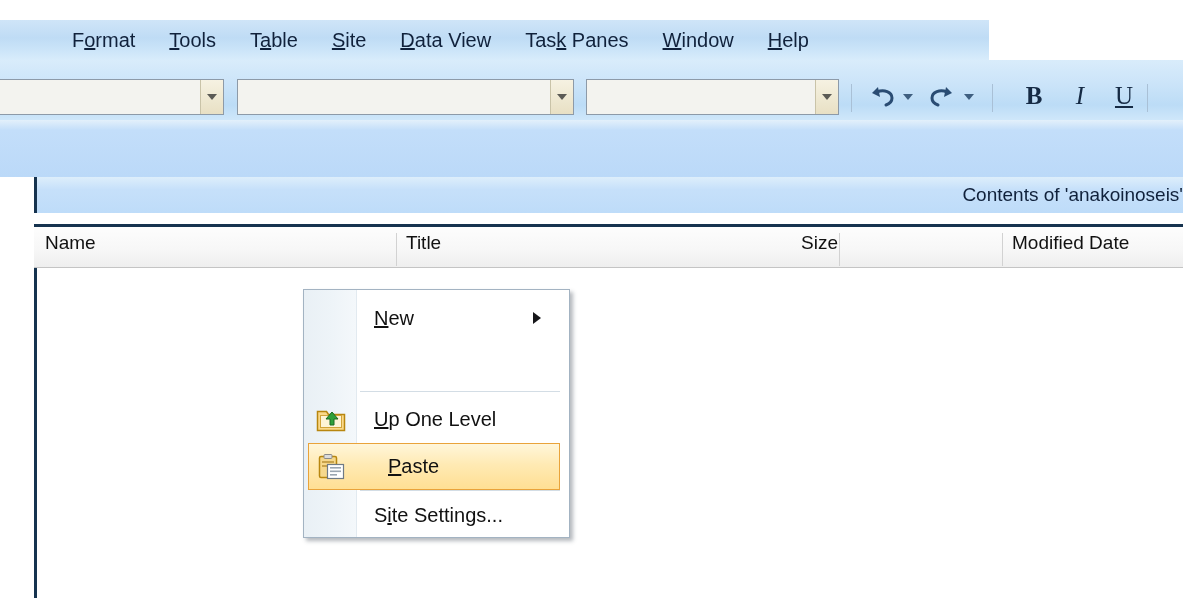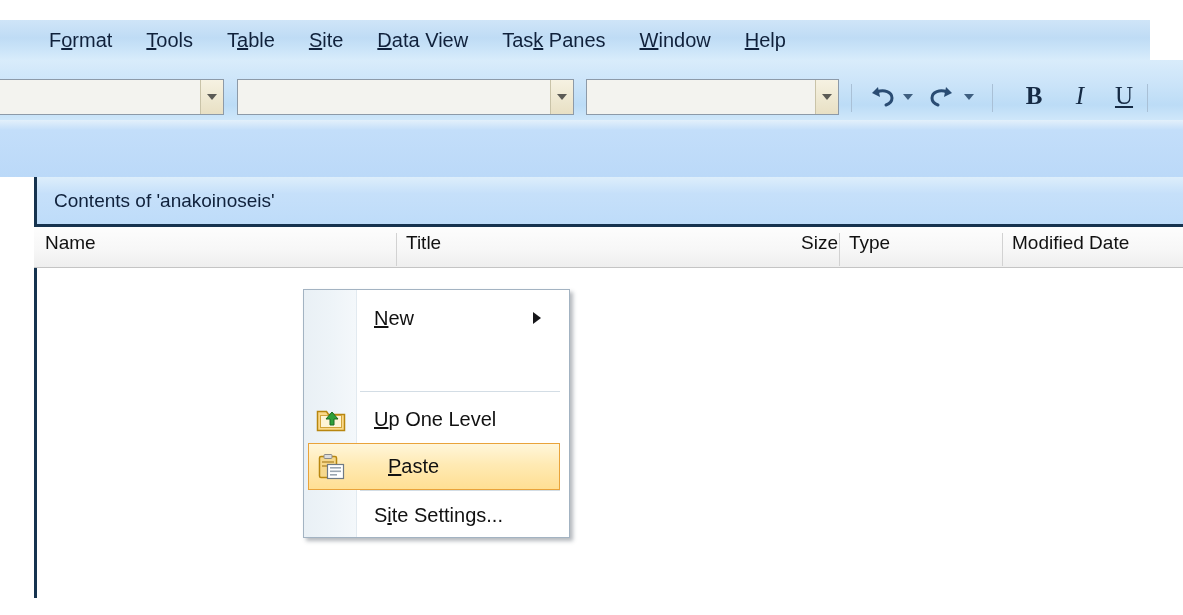--- a/index.html
+++ b/index.html
@@ -13,25 +13,25 @@
     position: relative;
     overflow: hidden;
     font-family: "Liberation Sans", sans-serif;
     -webkit-font-smoothing: antialiased;
   }
 
   
   #menubar {
     position: absolute;
     left: 0; top: 20px;
-    width: 1150px; height: 40px;
+    width: 989px; height: 40px;
     background: linear-gradient(to bottom, #cfe5f8 0%, #bfdcf5 45%, #c9e3f8 70%, #d8ecfb 100%);
     display: flex;
     align-items: center;
-    padding-left: 49px;
+    padding-left: 72px;
     box-sizing: border-box;
   }
   .menu-item {
     font-size: 20px;
     color: #10213b;
     margin-right: 34px;
     white-space: nowrap;
     cursor: default;
     letter-spacing: 0px;
   }
@@ -159,27 +159,28 @@
     font-size: 19px;
     font-weight: bold;
     color: #0f1f33;
     white-space: nowrap;
   }
 
   
   #contents-bar {
     position: absolute;
     left: 34px; top: 177px;
-    width: 1149px; height: 47px;
+    width: 1149px; height: 36px;
     background: linear-gradient(to bottom, #ddeefb 0%, #c6e0fa 35%, #bedcf9 100%);
     border-left: 3px solid #16334f;
     box-sizing: border-box;
     display: flex;
     align-items: center;
     padding-left: 17px;
+    justify-content: flex-end;
   }
   #contents-label {
     font-size: 19px;
     color: #10213b;
     white-space: nowrap;
   }
 
   
   #colheader {
     position: absolute;
@@ -354,21 +355,20 @@
 <div id="contents-bar">
   <span id="contents-label">Contents of 'anakoinoseis'</span>
 </div>
 
 <div id="colheader">
   <div class="colcell" style="left:11px; width:380px;">Name</div>
   <div class="colsep" style="left:362px;"></div>
   <div class="colcell" style="left:372px; width:430px;">Title</div>
   <div class="colsep" style="left:805px;"></div>
   <div class="colcell" style="left:740px; width:64px; justify-content:flex-end;">Size</div>
-  <div class="colcell" style="left:815px; width:150px;">Type</div>
   <div class="colsep" style="left:968px;"></div>
   <div class="colcell" style="left:978px; width:200px;">Modified Date</div>
 </div>
 
 <div id="listbody"></div>
 
 <div id="ctxmenu">
   <div id="ctx-gutter"></div>
 
   <div class="ctx-item" style="top:4px;">

